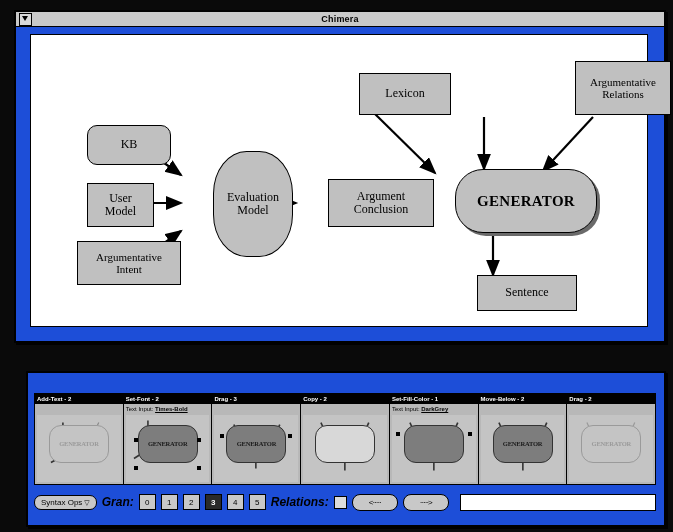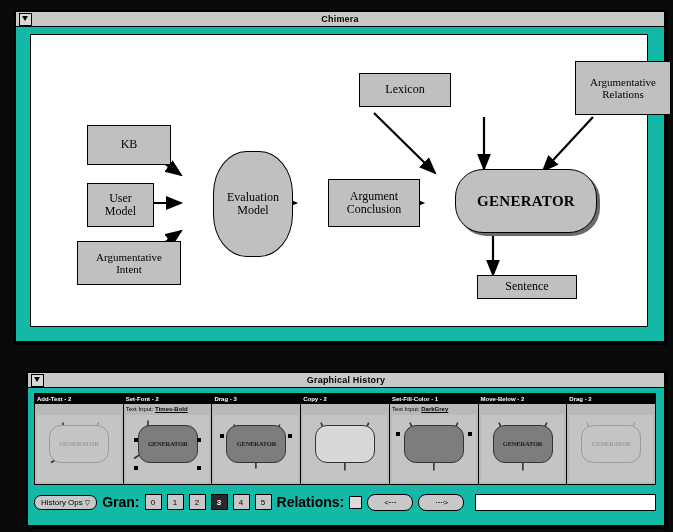--- a/index.html
+++ b/index.html
@@ -16,21 +16,21 @@
   .screen {
     position: relative;
     width: 673px;
     height: 532px;
     background: #0a0a0a;
   }
 
   
   .window {
     position: absolute;
-    background: #14b8a6;
+    background: #1d4ed8;
     border: 2px solid #000;
     box-shadow: 2px 2px 0 #000;
   }
   .titlebar {
     position: relative;
     height: 14px;
     background: #c8c8c8;
     border-bottom: 1px solid #000;
     display: flex;
     align-items: center;
@@ -228,21 +228,21 @@
     color: #000;
   }
   .tb-btn {
     background: #c8c8c8;
     border: 1px solid #000;
     border-radius: 7px;
     padding: 2px 6px;
     font-size: 8px;
     white-space: nowrap;
   }
-  .tb-label { font-size: 14px; font-weight: bold; }
+  .tb-label { font-size: 12px; font-weight: bold; font-style: italic; }
   .gran-box {
     width: 15px;
     height: 14px;
     background: #c8c8c8;
     border: 1px solid #000;
     display: flex;
     align-items: center;
     justify-content: center;
     font-size: 8px;
   }
@@ -313,51 +313,47 @@
 
         <line x1="343" y1="78" x2="404" y2="138" stroke="#000" stroke-width="2.2" marker-end="url(#ah)"></line>
 
         <line x1="453" y1="82" x2="453" y2="134" stroke="#000" stroke-width="2.2" marker-end="url(#ah)"></line>
 
         <line x1="562" y1="82" x2="512" y2="136" stroke="#000" stroke-width="2.2" marker-end="url(#ah)"></line>
 
         <line x1="462" y1="199" x2="462" y2="240" stroke="#000" stroke-width="2.2" marker-end="url(#ah)"></line>
       </svg>
 
-      <div class="node" style="left:24px; top:90px; width:84px; height:40px;">KB</div>
+      <div class="node" style="left:24px; top:90px; width:84px; height:40px;border-radius:10px;">KB</div>
 
       <div class="node" style="left:24px; top:148px; width:67px; height:44px; white-space:pre-line;">User
 Model</div>
 
       <div class="node" style="left:14px; top:206px; width:104px; height:44px; white-space:pre-line; font-size:11px;">Argumentative
 Intent</div>
 
       <div class="node rounded" style="left:150px; top:116px; width:80px; height:106px; white-space:pre-line;">Evaluation
 Model</div>
 
-      <div class="node" style="left:265px; top:144px; width:92px; height:48px; white-space:pre-line;">Argument
+      <div class="node" style="left:265px; top:144px; width:106px; height:48px; white-space:pre-line;">Argument
 Conclusion</div>
 
-      <div class="node" style="left:296px; top:38px; width:92px; height:34px;">Lexicon</div>
+      <div class="node" style="left:296px; top:38px; width:92px; height:42px;">Lexicon</div>
 
 
       <div class="node" style="left:512px; top:26px; width:96px; height:54px; white-space:pre-line; font-size:11px;">Argumentative
 Relations</div>
 
       <div class="node gen-node" style="left:392px; top:134px; width:142px; height:64px;">GENERATOR</div>
 
-      <div class="node" style="left:414px; top:240px; width:100px; height:24px;">Sentence</div>
+      <div class="node" style="left:414px; top:240px; width:100px; height:36px;">Sentence</div>
     </div>
   </div>
 
   <div class="window" id="history-window">
-    <div class="titlebar">
-      <div class="win-btn"></div>
-      <div class="title">Graphical History</div>
-    </div>
 
     <div id="history-body">
 
       <div id="thumb-strip">
 
         <div class="thumb">
           <div class="thumb-label">Add-Text - 2</div>
           <div class="thumb-canvas">
             <svg viewBox="0 0 84 60" style="width:100%;height:100%">
               <line x1="26" y1="4" x2="26" y2="26" stroke="#333" stroke-width="1.6" marker-end="url(#ah)"></line>
@@ -451,21 +447,21 @@
               <line x1="66" y1="4" x2="58" y2="22" stroke="#999" stroke-width="1.2"></line>
             </svg>
           </div>
           <div class="mini-gen faint">GENERATOR</div>
         </div>
 
       </div>
 
       <div id="history-toolbar">
         <div class="tb-btn">
-          <span>History Ops</span><span class="tb-caret">▽</span>
+          <span>Syntax Ops</span><span class="tb-caret">▽</span>
         </div>
 
         <div class="tb-label">Gran:</div>
         <div class="gran-box">0</div>
         <div class="gran-box">1</div>
         <div class="gran-box">2</div>
         <div class="gran-box sel">3</div>
         <div class="gran-box">4</div>
         <div class="gran-box">5</div>
 

